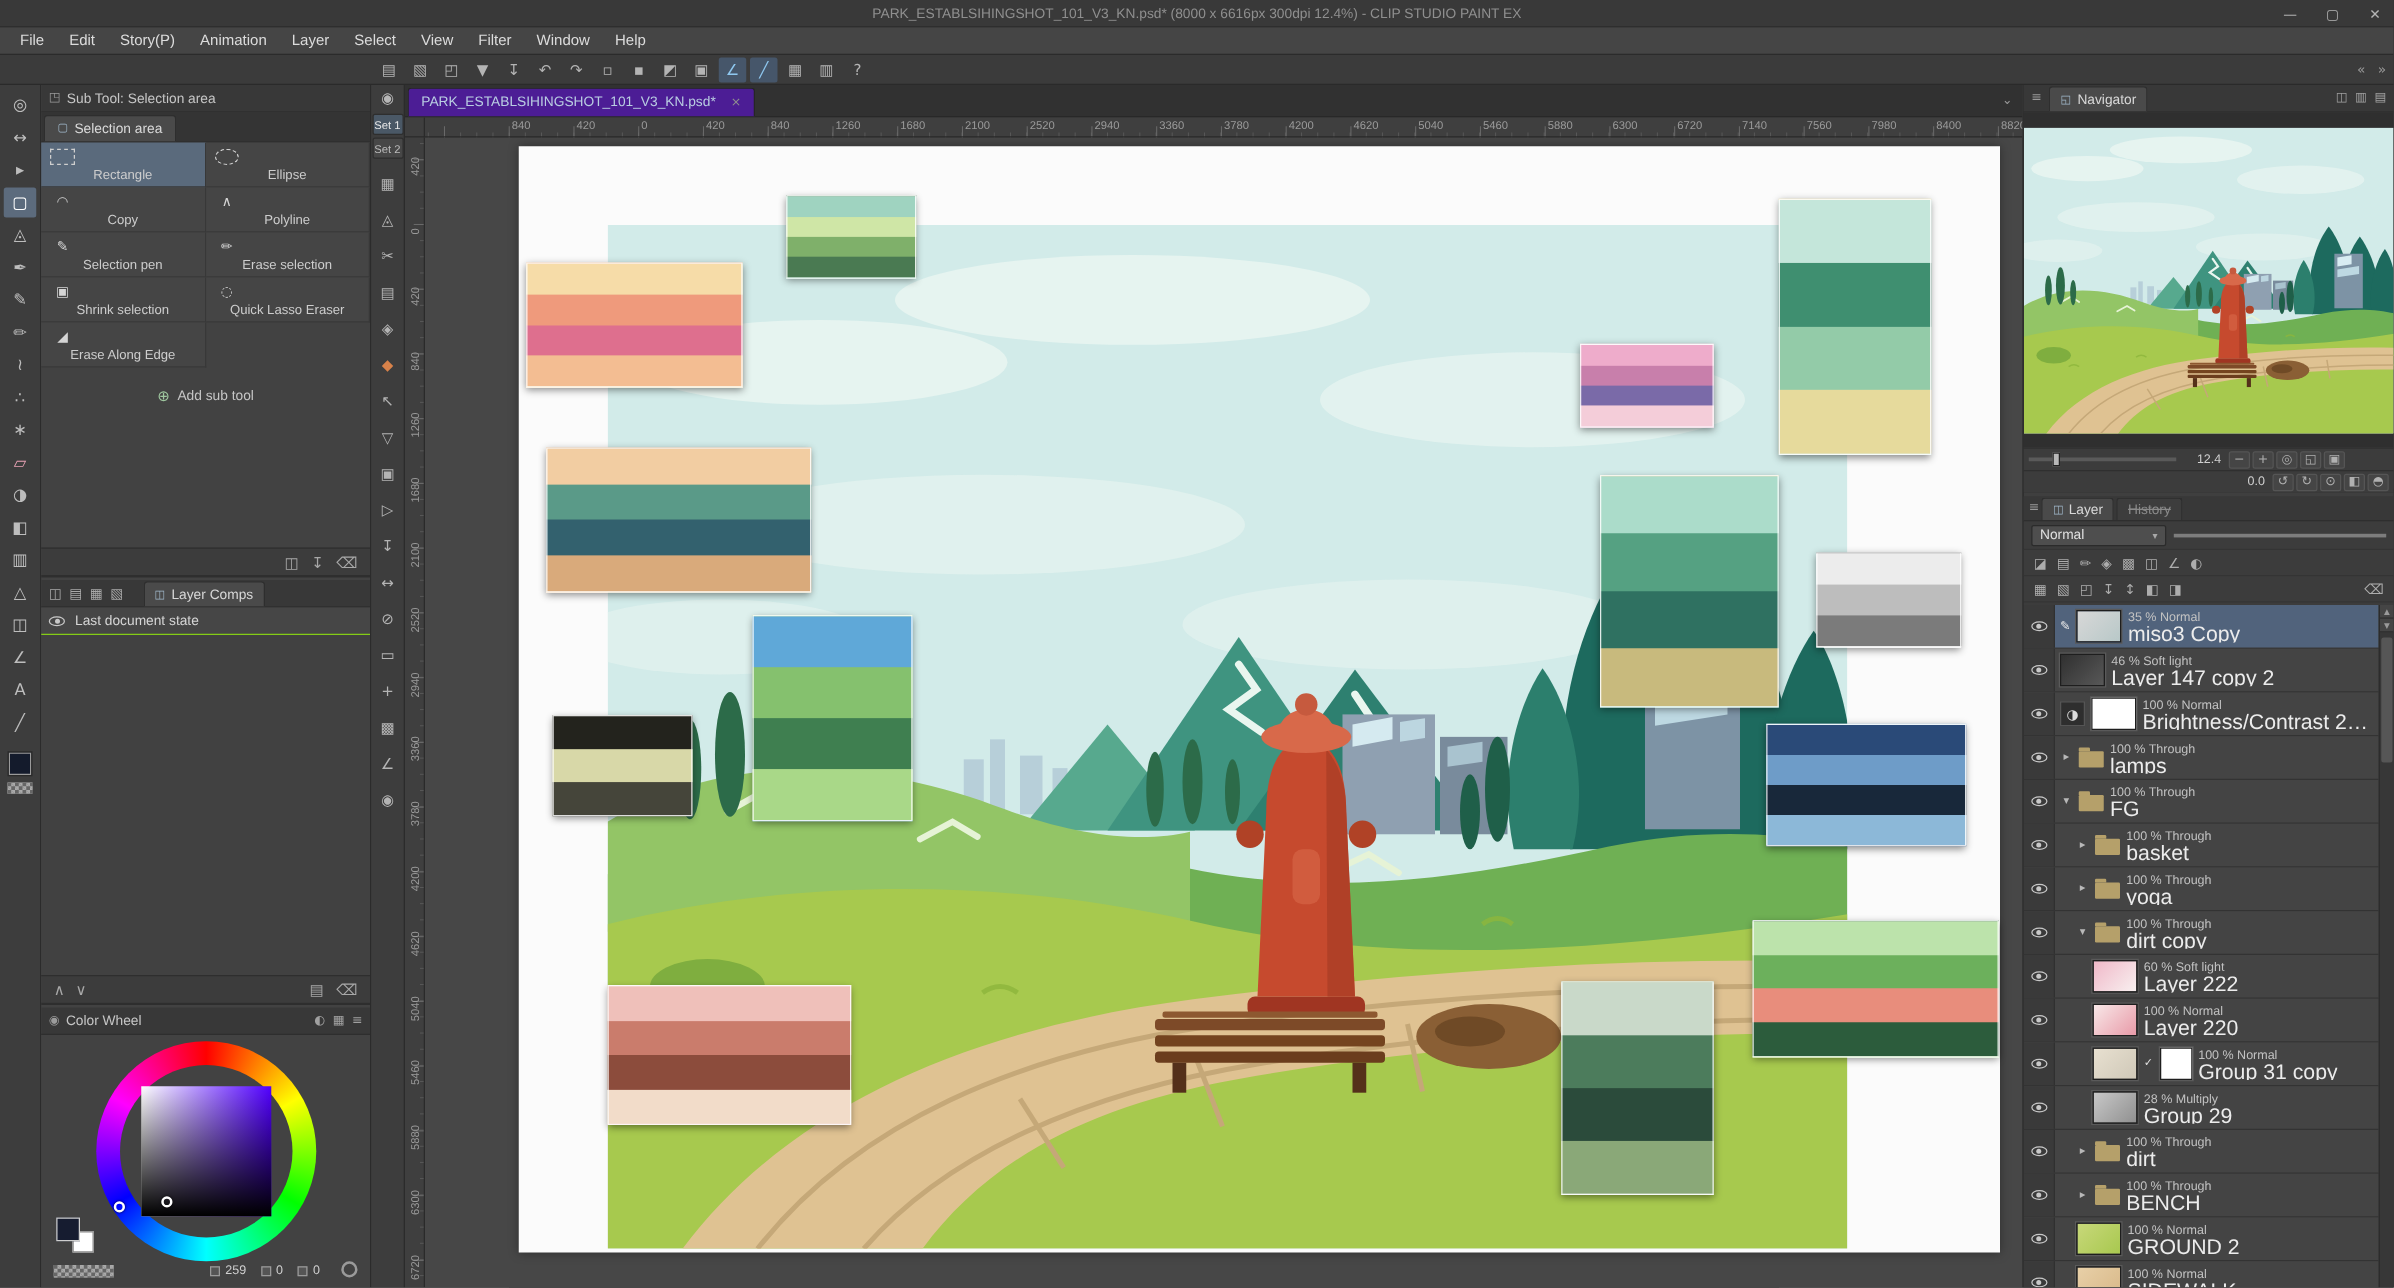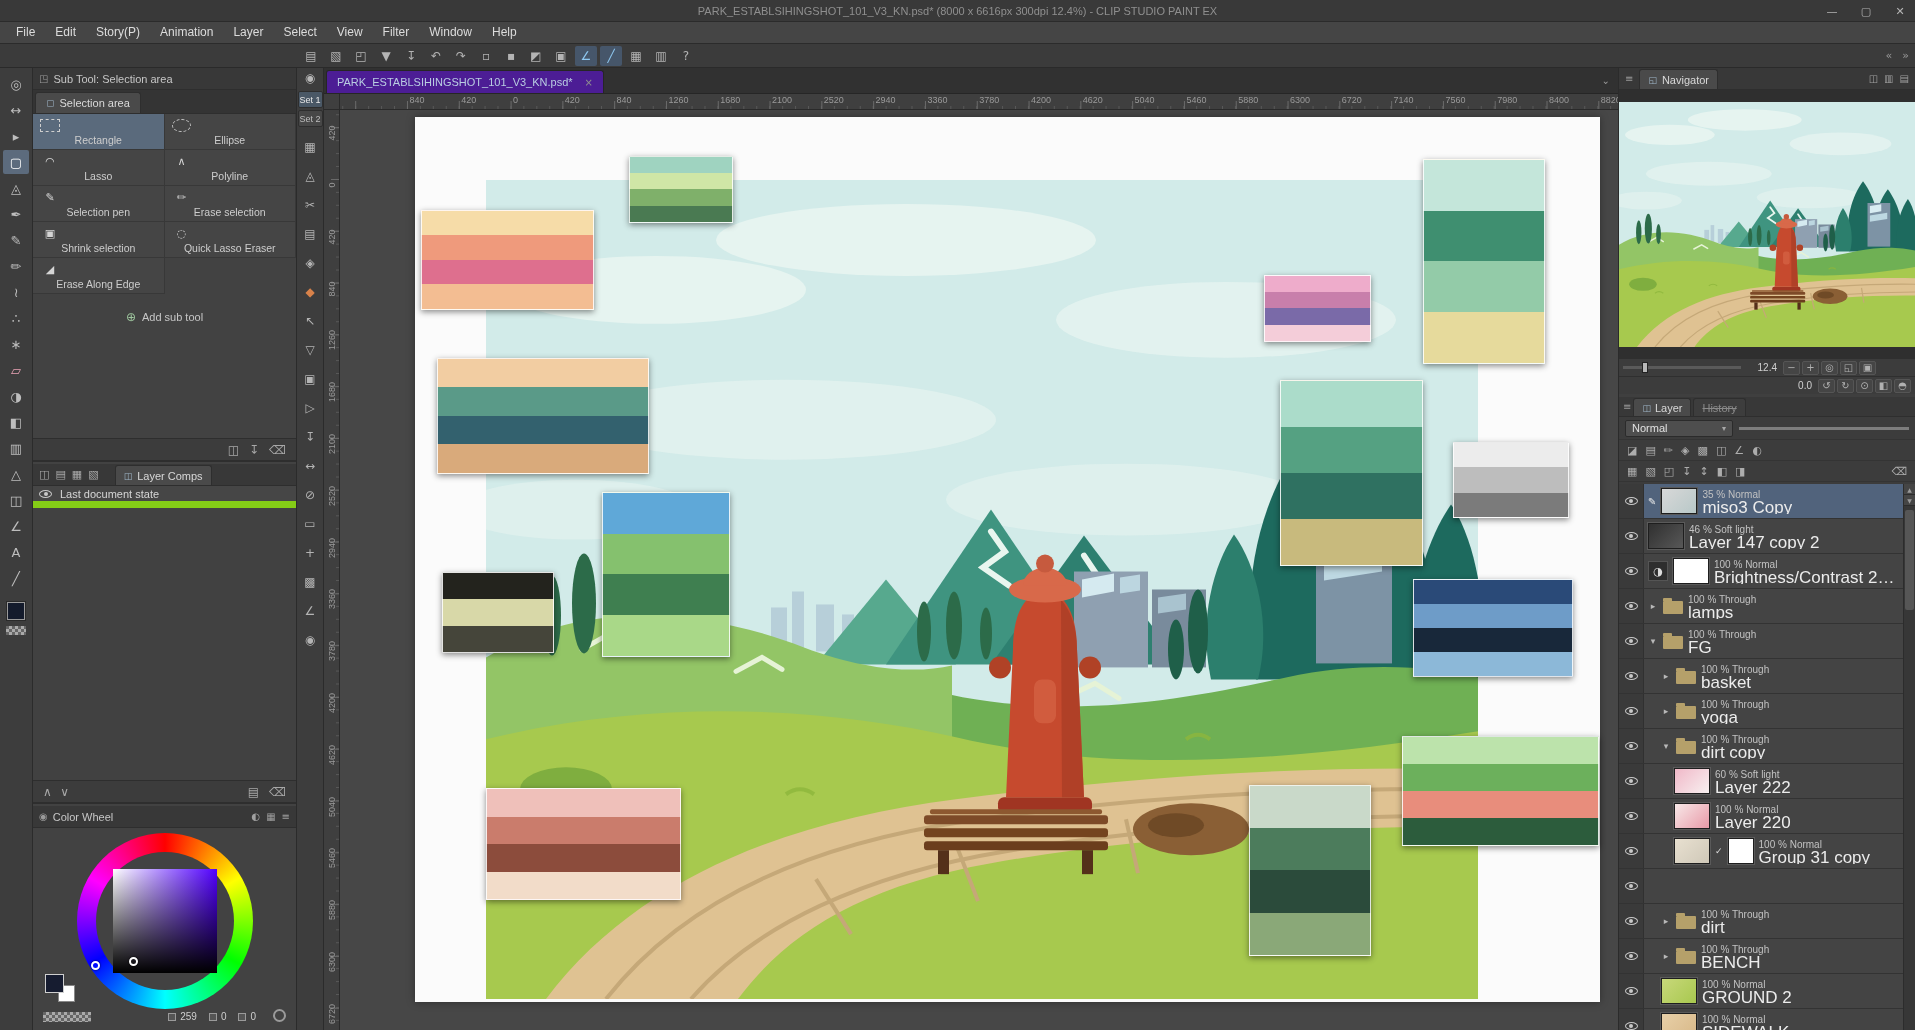--- a/index.html
+++ b/index.html
@@ -45,21 +45,21 @@
 .shape-ellipse{border:1px dashed #cfcfcf;border-radius:50%;width:19px}
 .st-label{position:absolute;bottom:3px;left:2px;right:2px;text-align:center;font-size:10.5px;color:#cdcdcd;white-space:nowrap;overflow:hidden}
 .add-subtool{height:26px;display:flex;align-items:center;justify-content:center;gap:6px;font-size:11px;color:#c6c6c6;margin-top:10px;cursor:pointer}
 .plus{color:#9fc79f;font-size:12px}
 .panel-bottom{position:absolute;bottom:0;left:0;right:0;height:22px;background:#3c3c3c;border-top:1px solid #2e2e2e;display:flex;align-items:center;justify-content:flex-end;gap:10px;padding:0 10px}
 .pbi{font-size:12px;color:#a8a8a8;cursor:pointer}
 #layercomps-panel{position:absolute;top:396px;left:0;right:0;height:340px;border-bottom:2px solid #2e2e2e;background:#414141}
 .comps-header{height:22px;background:#383838;display:flex;align-items:flex-end;gap:6px;padding:0 6px;border-bottom:1px solid #2e2e2e}
 .hci{font-size:11px;color:#a8a8a8;align-self:center}
 .comps-tab{height:20px;background:#4a4a4a;border:1px solid #2e2e2e;border-bottom:none;padding:0 8px;display:flex;align-items:center;gap:5px;font-size:11px;color:#d8d8d8;margin-left:10px;border-radius:3px 3px 0 0}
-.comp-row{height:22px;display:flex;align-items:center;gap:8px;padding:0 6px;border-bottom:7px solid #84cc16;background:#464646}
+.comp-row{height:22px;display:flex;align-items:center;gap:8px;padding:0 6px;border-bottom:1px solid #84cc16;background:#464646}
 .comp-label{font-size:11px;color:#d6d6d6}
 #colorwheel-panel{position:absolute;top:738px;left:0;right:0;bottom:0;background:#424242}
 .cw-hicons{margin-left:auto;display:flex;gap:6px;font-size:10px;color:#a0a0a0}
 #wheel{position:absolute;top:27px;left:44px;width:176px;height:176px}
 .ring{position:absolute;inset:0;border-radius:50%;background:conic-gradient(#f00,#ff0,#0f0,#0ff,#00f,#f0f,#f00)}
 .ring-hole{position:absolute;inset:19px;border-radius:50%;background:#424242}
 #sv-square{position:absolute;inset:36px}
 .ring-cursor{position:absolute;width:9px;height:9px;border:2px solid #fff;border-radius:50%;left:14px;top:128px;box-shadow:0 0 2px #000}
 .sv-cursor{position:absolute;width:9px;height:9px;border:2px solid #fff;border-radius:50%;left:52px;top:124px;box-shadow:0 0 2px #000}
 #cw-swatches{position:absolute;left:12px;bottom:28px;width:30px;height:28px}
@@ -246,21 +246,21 @@
           <div class="st-cell sel">
             <div class="st-ic shape-rect"></div>
             <div class="st-label">Rectangle</div>
           </div>
           <div class="st-cell">
             <div class="st-ic shape-ellipse"></div>
             <div class="st-label">Ellipse</div>
           </div>
           <div class="st-cell">
             <div class="st-ic g">◠</div>
-            <div class="st-label">Lasso</div>
+            <div class="st-label">Copy</div>
           </div>
           <div class="st-cell">
             <div class="st-ic g">∧</div>
             <div class="st-label">Polyline</div>
           </div>
           <div class="st-cell">
             <div class="st-ic g">✎</div>
             <div class="st-label">Selection pen</div>
           </div>
           <div class="st-cell">
@@ -693,20 +693,27 @@
               <div class="ltext">
                 <div class="l1">100 % Normal</div>
                 <div class="l2">Group 31 copy</div>
               </div>
             </div>
           </div>
           <div class="lrow">
             <div class="eye-cell">
               <div class="eye"></div>
             </div>
+            <div class="lbody" style="padding-left: 30px;">
+              <div class="thumb" style="background: linear-gradient(135deg, rgb(200, 200, 200), rgb(144, 144, 144));"></div>
+              <div class="ltext">
+                <div class="l1">28 % Multiply</div>
+                <div class="l2">Group 29</div>
+              </div>
+            </div>
           </div>
           <div class="lrow">
             <div class="eye-cell">
               <div class="eye"></div>
             </div>
             <div class="lbody" style="padding-left: 17px;">
               <div class="tri g">▸</div>
               <div class="folder"></div>
               <div class="ltext">
                 <div class="l1">100 % Through</div>

